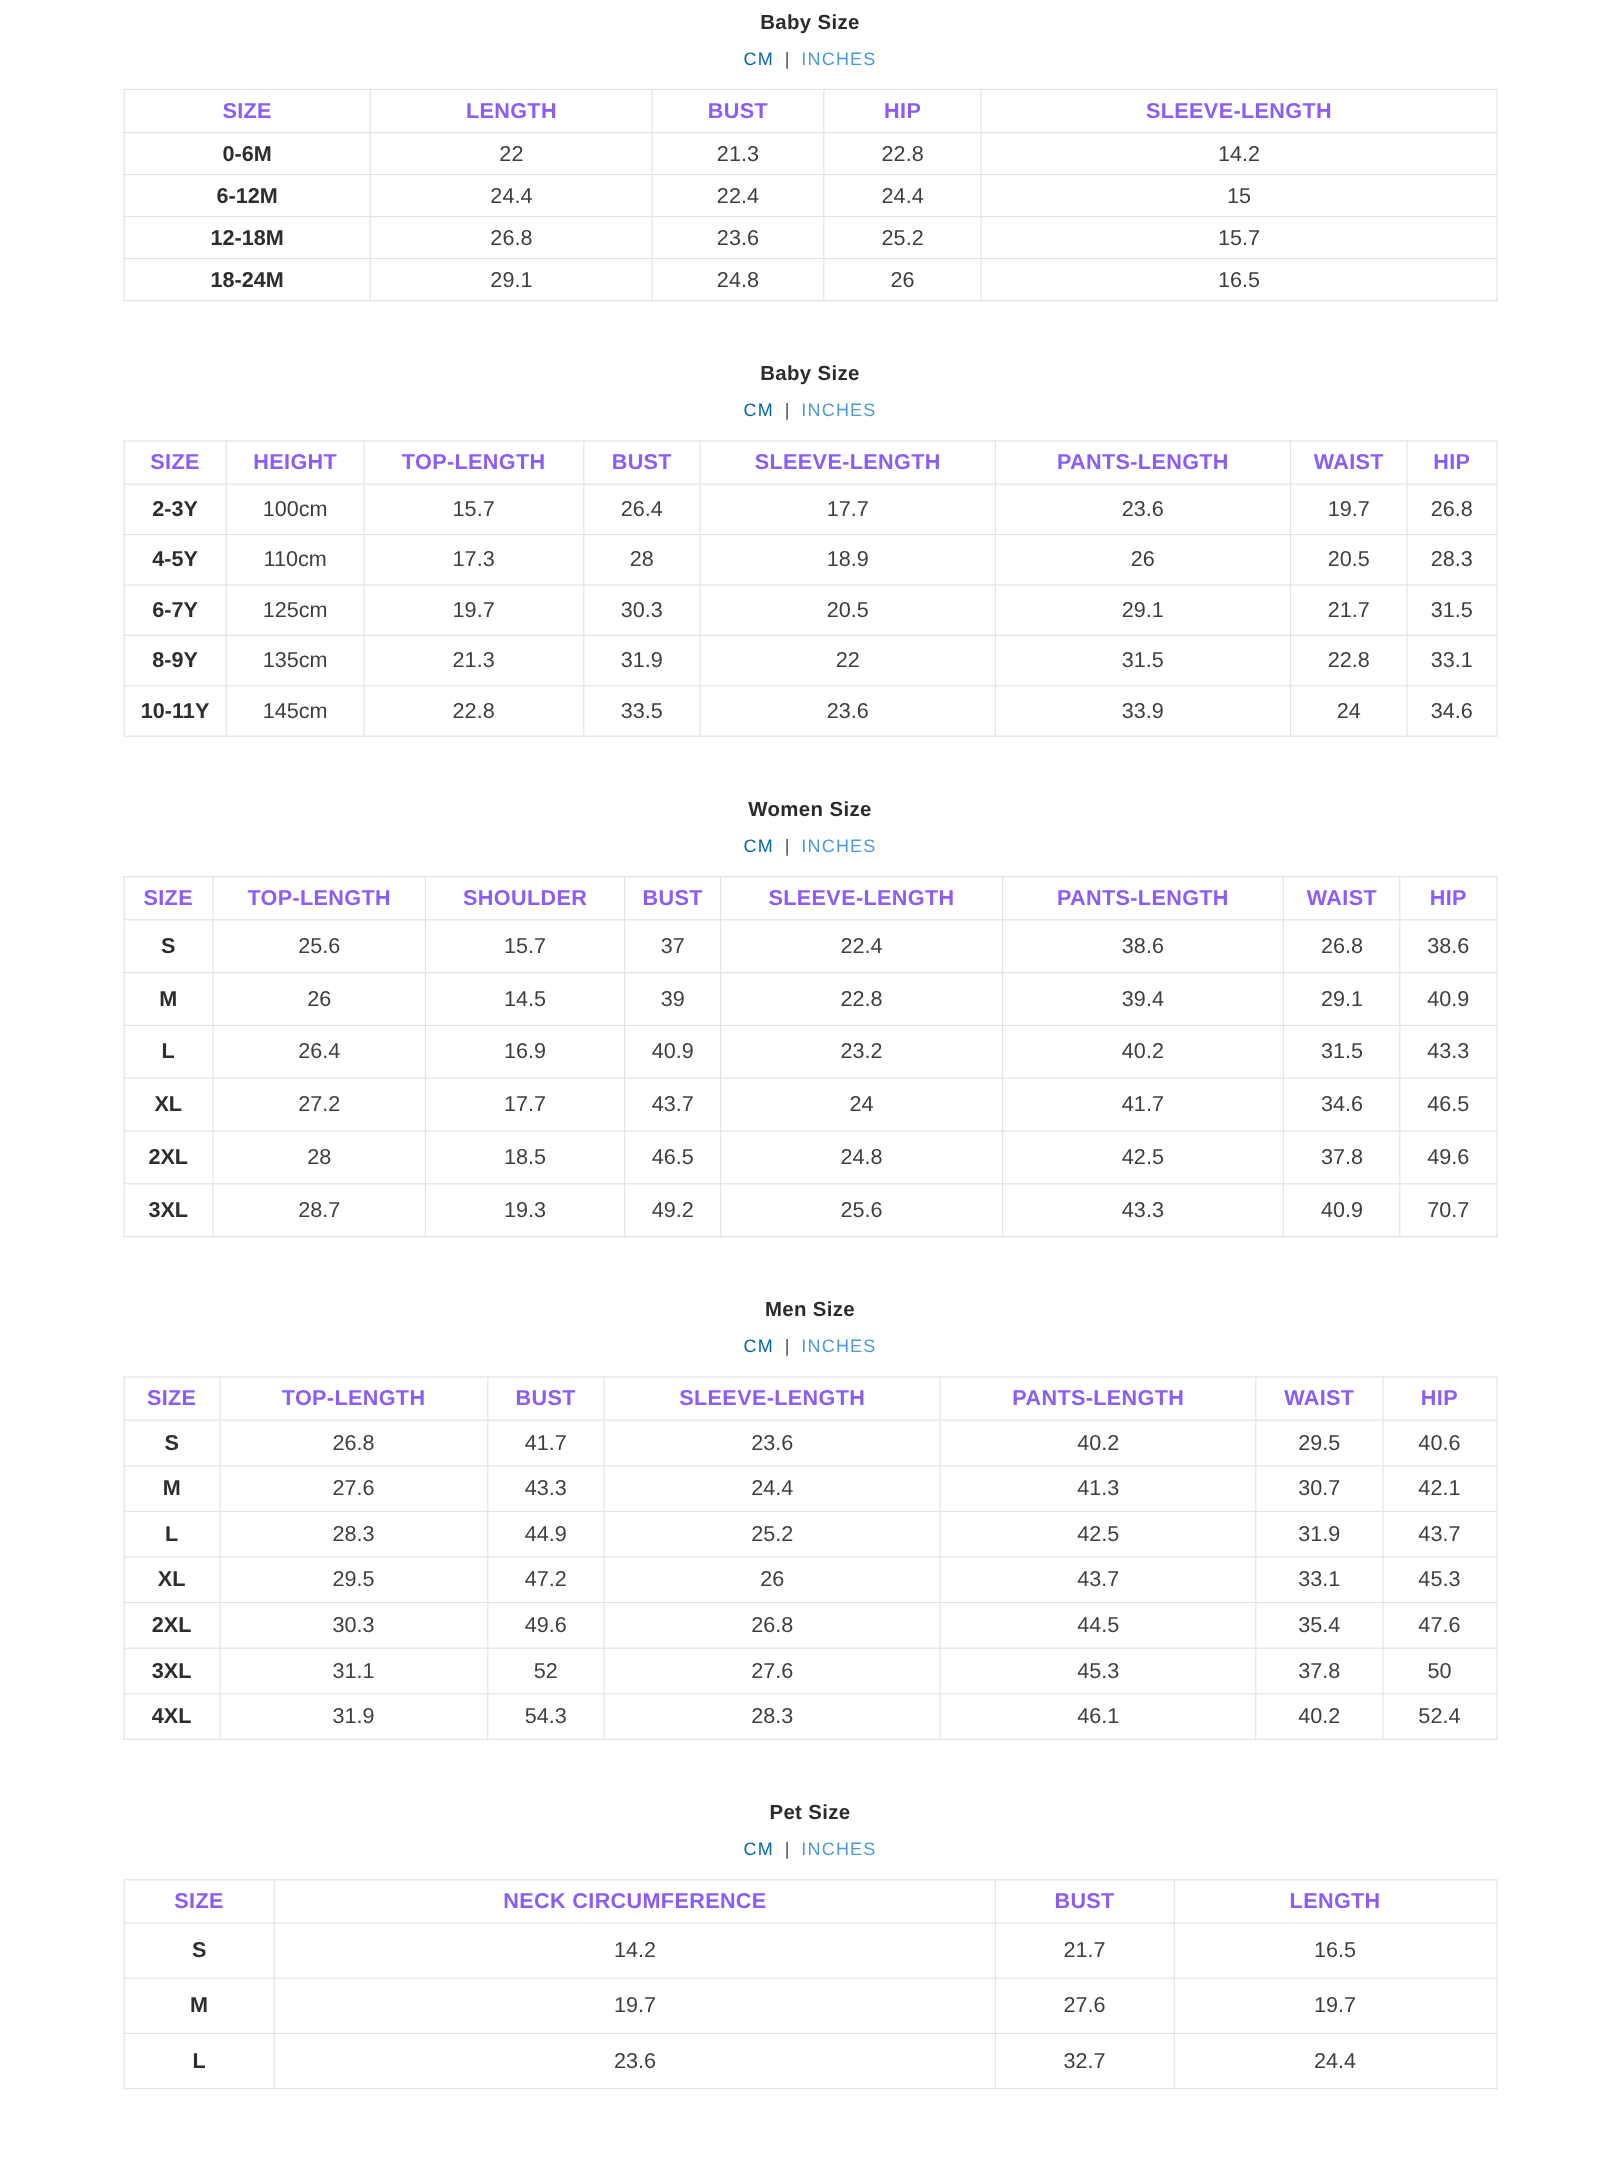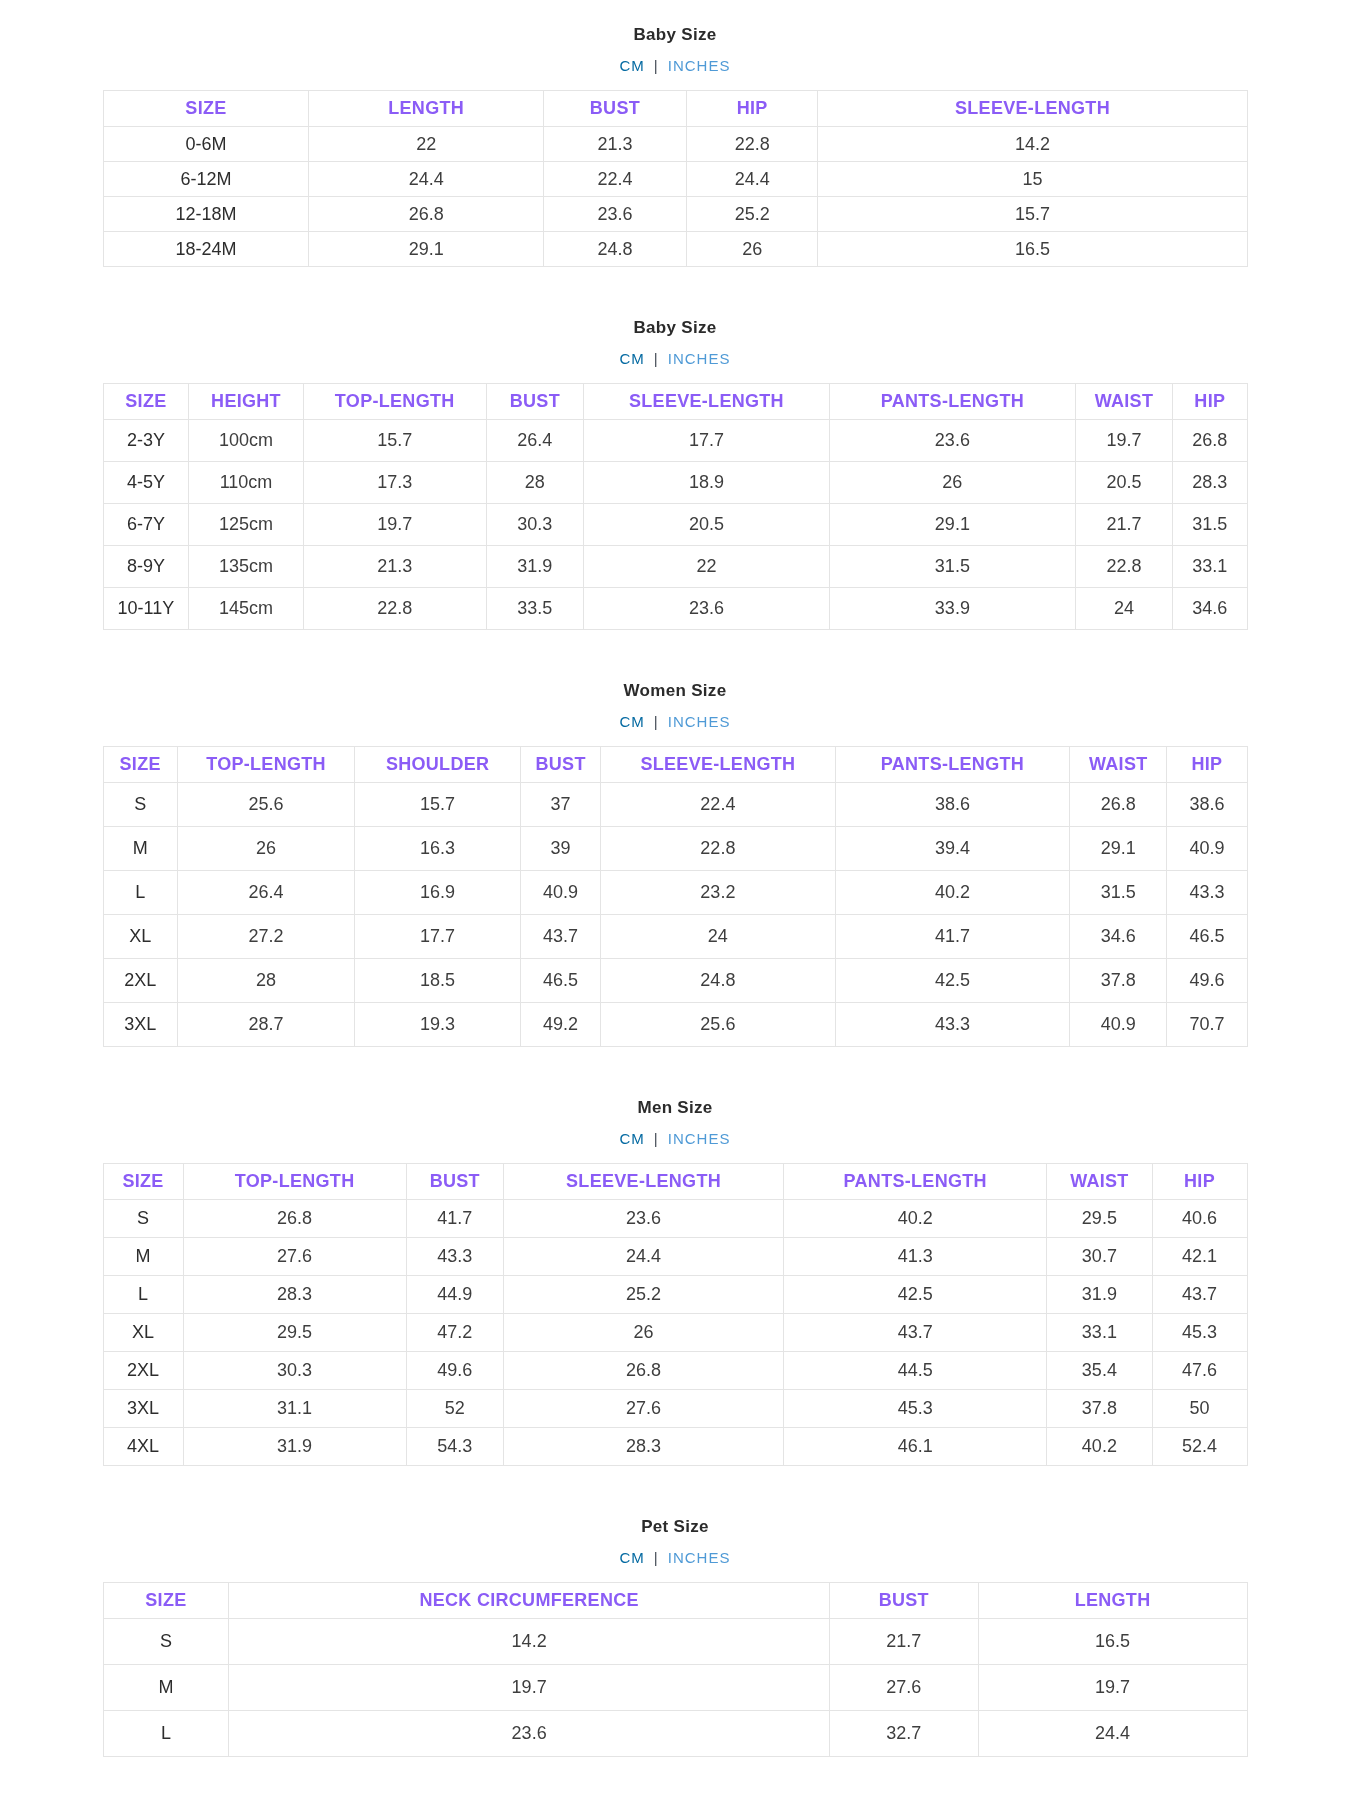--- a/index.html
+++ b/index.html
@@ -5,21 +5,21 @@
   * { box-sizing: border-box; margin: 0; padding: 0; }
   html, body { background: #ffffff; }
   body {
     width: 1350px;
     min-height: 1800px;
     margin: 0 auto;
     padding-top: 8px;
     font-family: "Liberation Sans", "DejaVu Sans", sans-serif;
     color: #3e3e3e;
   }
-  .section { width: 1145px; margin: 16px auto; }
+  .section { width: 1145px; margin: 0 auto; }
   .section + .section { margin-top: 50px; }
   .section-title {
     text-align: center;
     font-size: 17px;
     font-weight: bold;
     color: #2b2b2b;
     letter-spacing: 0.3px;
     line-height: 22px;
     margin-bottom: 10px;
   }
@@ -46,21 +46,21 @@
     overflow: hidden;
   }
   th {
     font-size: 18px;
     font-weight: bold;
     color: #8b5cf6;
     letter-spacing: 0.3px;
     height: 36px;
   }
   td { font-size: 18px; color: #3e3e3e; }
-  td:first-child { font-weight: normal; color: #2d2d2d; }
+  td:first-child { font-weight: bold; color: #2d2d2d; }
   
   .t0 td { height: 35px; }
   .t1 td { height: 42px; }
   .t2 td { height: 44px; }
   .t3 td { height: 38px; }
   .t4 td { height: 46px; }
   
   .t0 col:nth-child(1){width:18%}   .t0 col:nth-child(2){width:20.5%}
   .t0 col:nth-child(3){width:12.5%} .t0 col:nth-child(4){width:11.5%}
   .t0 col:nth-child(5){width:37.5%}
@@ -260,21 +260,21 @@
             <td>15.7</td>
             <td>37</td>
             <td>22.4</td>
             <td>38.6</td>
             <td>26.8</td>
             <td>38.6</td>
           </tr>
           <tr>
             <td>M</td>
             <td>26</td>
-            <td>16.3</td>
+            <td>14.5</td>
             <td>39</td>
             <td>22.8</td>
             <td>39.4</td>
             <td>29.1</td>
             <td>40.9</td>
           </tr>
           <tr>
             <td>L</td>
             <td>26.4</td>
             <td>16.9</td>

